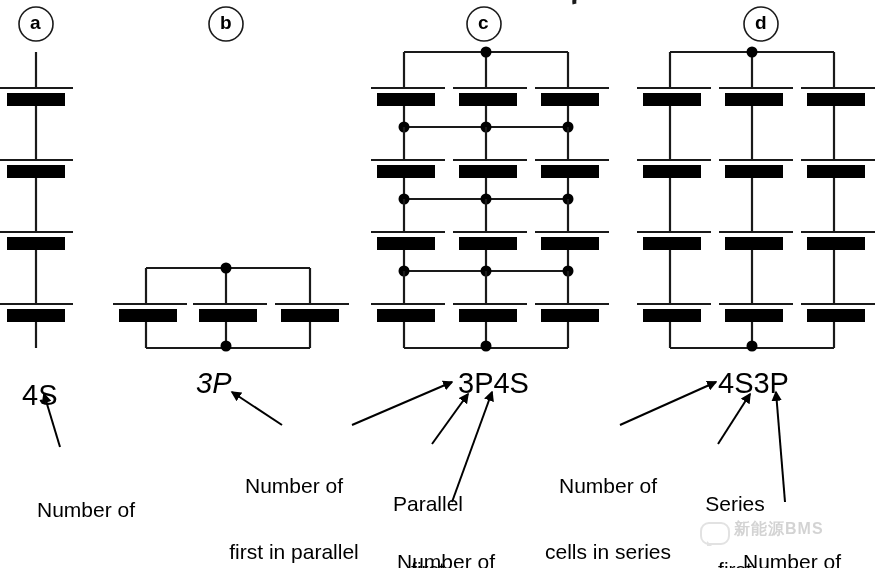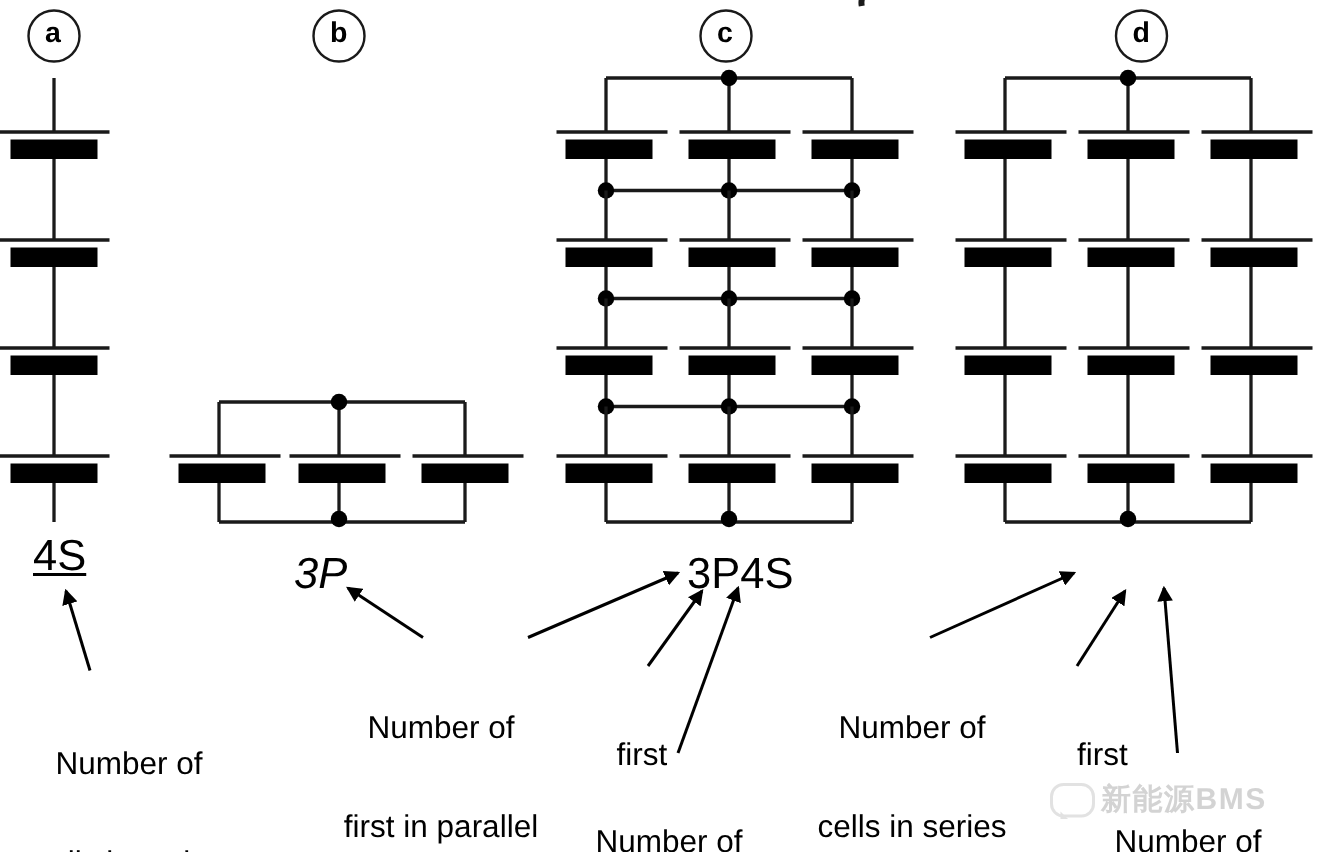--- a/index.html
+++ b/index.html
@@ -6,21 +6,21 @@
   body{width:892px;height:568px;position:relative;overflow:hidden;
        font-family:"Liberation Sans","DejaVu Sans",sans-serif;color:#000;}
   #stage{position:absolute;left:0;top:0;width:892px;height:568px;}
   svg#fig{position:absolute;left:0;top:0;width:892px;height:568px;display:block;}
   .lbl{position:absolute;white-space:pre;line-height:1.06;color:#000;}
   .big{font-size:29px;letter-spacing:0px;}
   .ann{font-size:21px;text-align:center;}
   .panelletter{font-size:19px;font-weight:bold;}
   #watermark{position:absolute;left:700px;top:516px;width:190px;height:34px;
              opacity:.38;pointer-events:none;}
-  #watermark .wmtxt{position:absolute;left:34px;top:3px;font-size:20px;
+  #watermark .wmtxt{position:absolute;left:34px;top:3px;font-size:16px;
              color:#8e8e8e;font-weight:bold;letter-spacing:1px;white-space:nowrap;}
   #watermark .wmicon{position:absolute;left:0px;top:6px;width:26px;height:19px;
              border:2px solid #b4b4b4;border-radius:9px;}
   #watermark .wmicon:after{content:"";position:absolute;left:5px;top:17px;
              width:0;height:0;border-left:5px solid #b4b4b4;
              border-top:5px solid transparent;border-bottom:0 solid transparent;}
 </style>
 </head>
 <body>
 
@@ -231,44 +231,47 @@
         <line x1="785" y1="502" x2="776" y2="392" marker-end="url(#ah)"></line>
       </g>
     </g>
   </svg>
 
   <div class="lbl panelletter" style="left:30px;top:13px;">a</div>
   <div class="lbl panelletter" style="left:220px;top:13px;">b</div>
   <div class="lbl panelletter" style="left:478px;top:13px;">c</div>
   <div class="lbl panelletter" style="left:755px;top:13px;">d</div>
 
-  <div class="lbl big" style="left:22px;top:356px;text-decoration:underline;">4S</div>
+  <div class="lbl big" style="left:22px;top:380px;">4S</div>
   <div class="lbl big" style="left:196px;top:368px;font-style:italic;">3P</div>
   <div class="lbl big" style="left:458px;top:368px;text-align:center;">3P4S</div>
+  <div class="lbl big" style="left:718px;top:368px;">4S3P</div>
 
   <div class="lbl ann" style="left:-4px;top:454px;width:180px;">
     <div>Number of</div>
     <div>cells in series</div>
   </div>
   <div class="lbl ann" style="left:196px;top:430px;width:196px;">
     <div>Number of</div>
     <div>first in parallel</div>
   </div>
   <div class="lbl ann" style="left:370px;top:448px;width:116px;">
+    <div>Parallel</div>
     <div>first</div>
   </div>
   <div class="lbl ann" style="left:348px;top:506px;width:196px;">
     <div>Number of</div>
     
   </div>
   <div class="lbl ann" style="left:518px;top:430px;width:180px;">
     <div>Number of</div>
     <div>cells in series</div>
   </div>
   <div class="lbl ann" style="left:680px;top:448px;width:110px;">
+    <div>Series</div>
     <div>first</div>
   </div>
   <div class="lbl ann" style="left:688px;top:506px;width:208px;">
     <div>Number of</div>
     
   </div>
 
   <div id="watermark">
     <div class="wmicon"></div>
     <div class="wmtxt">新能源BMS</div>

